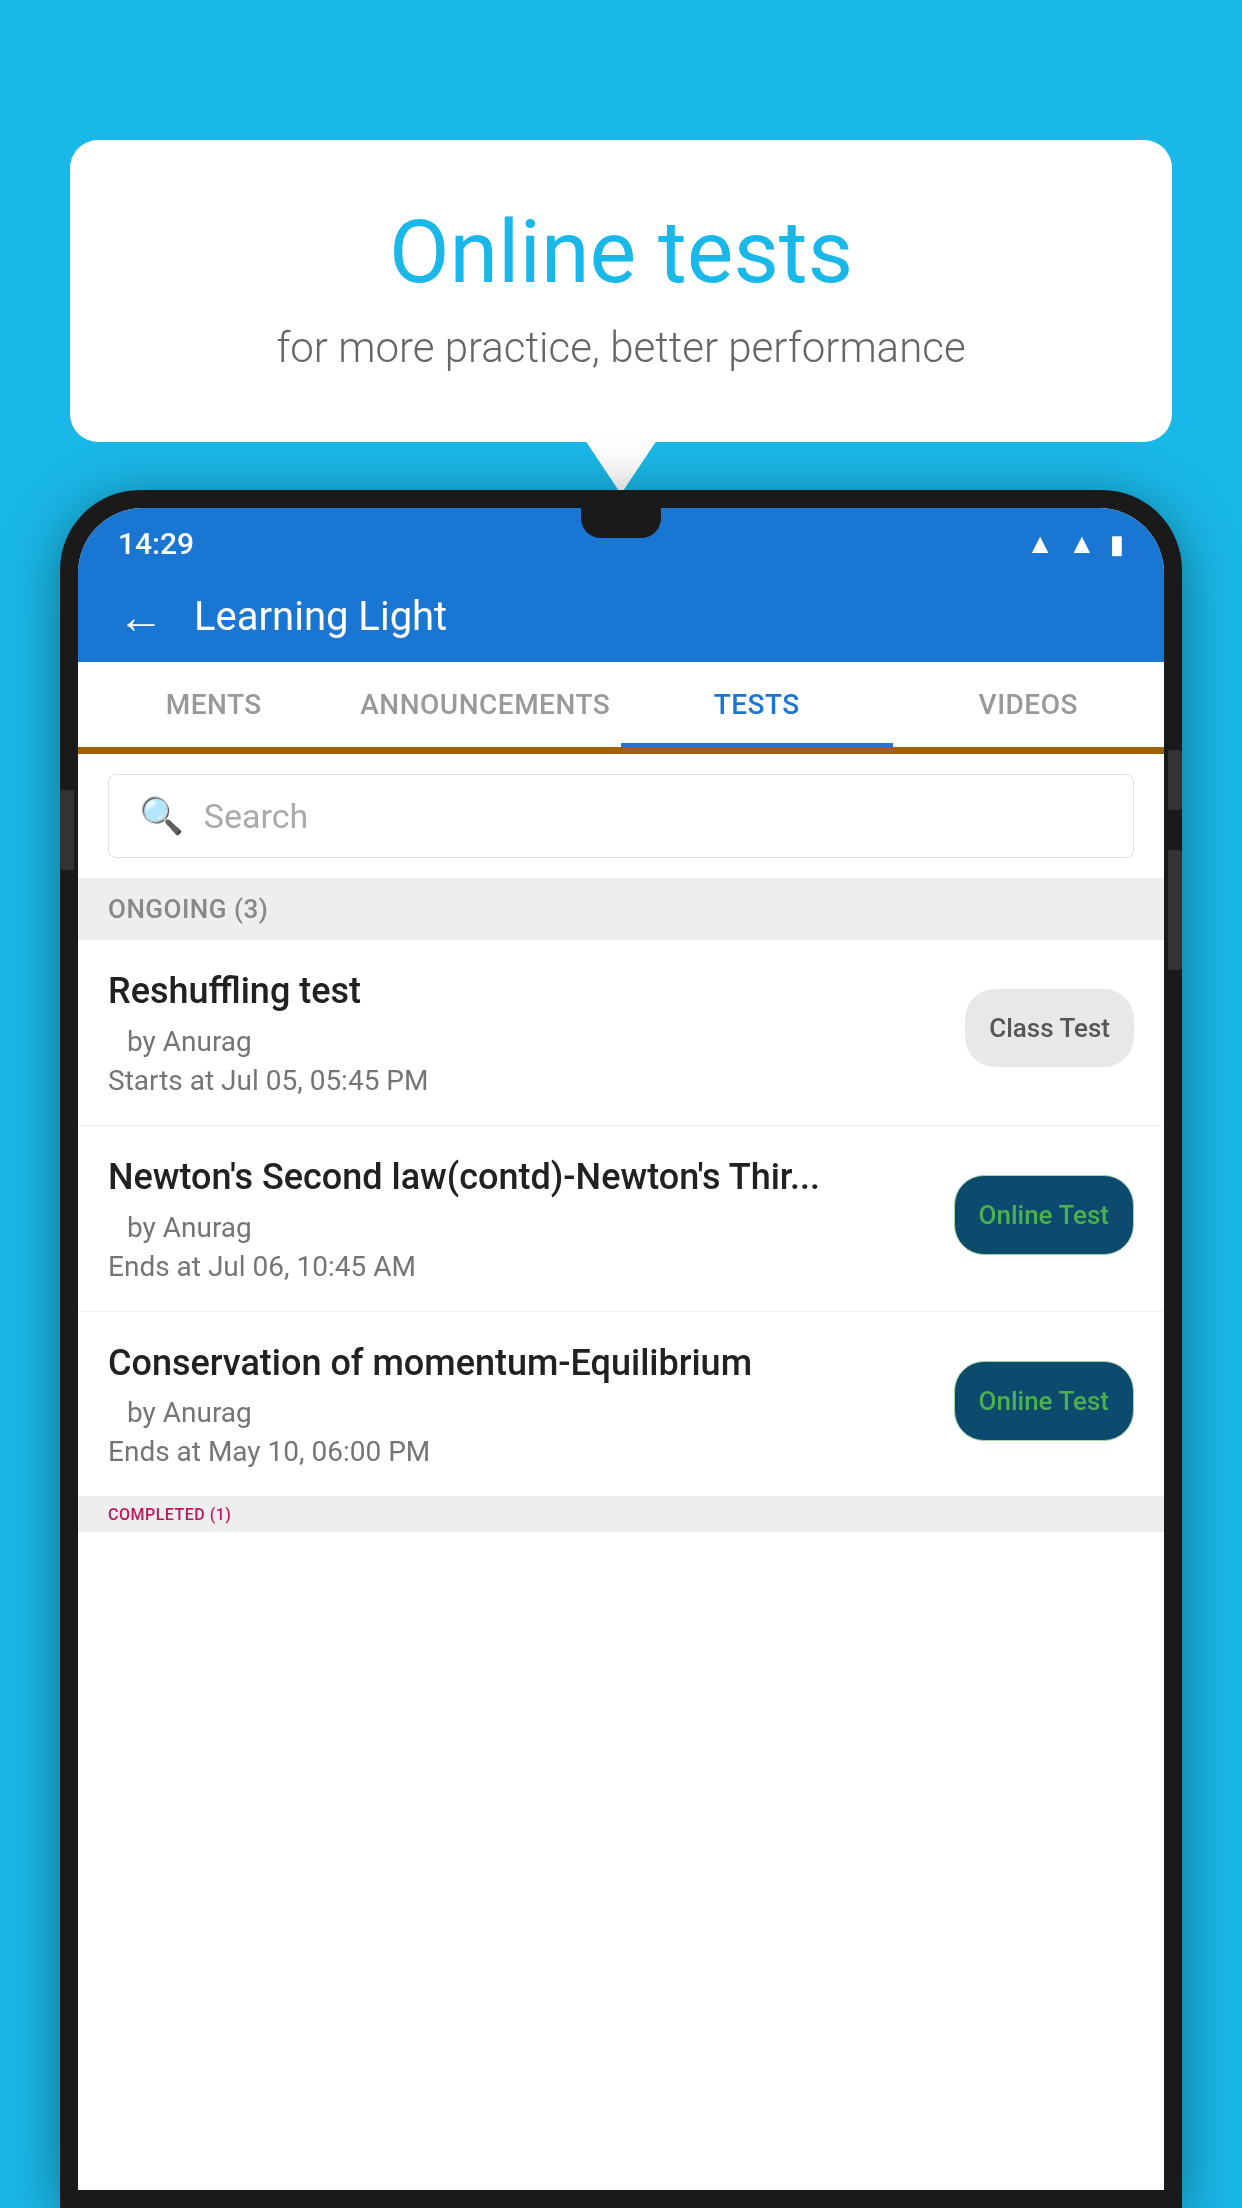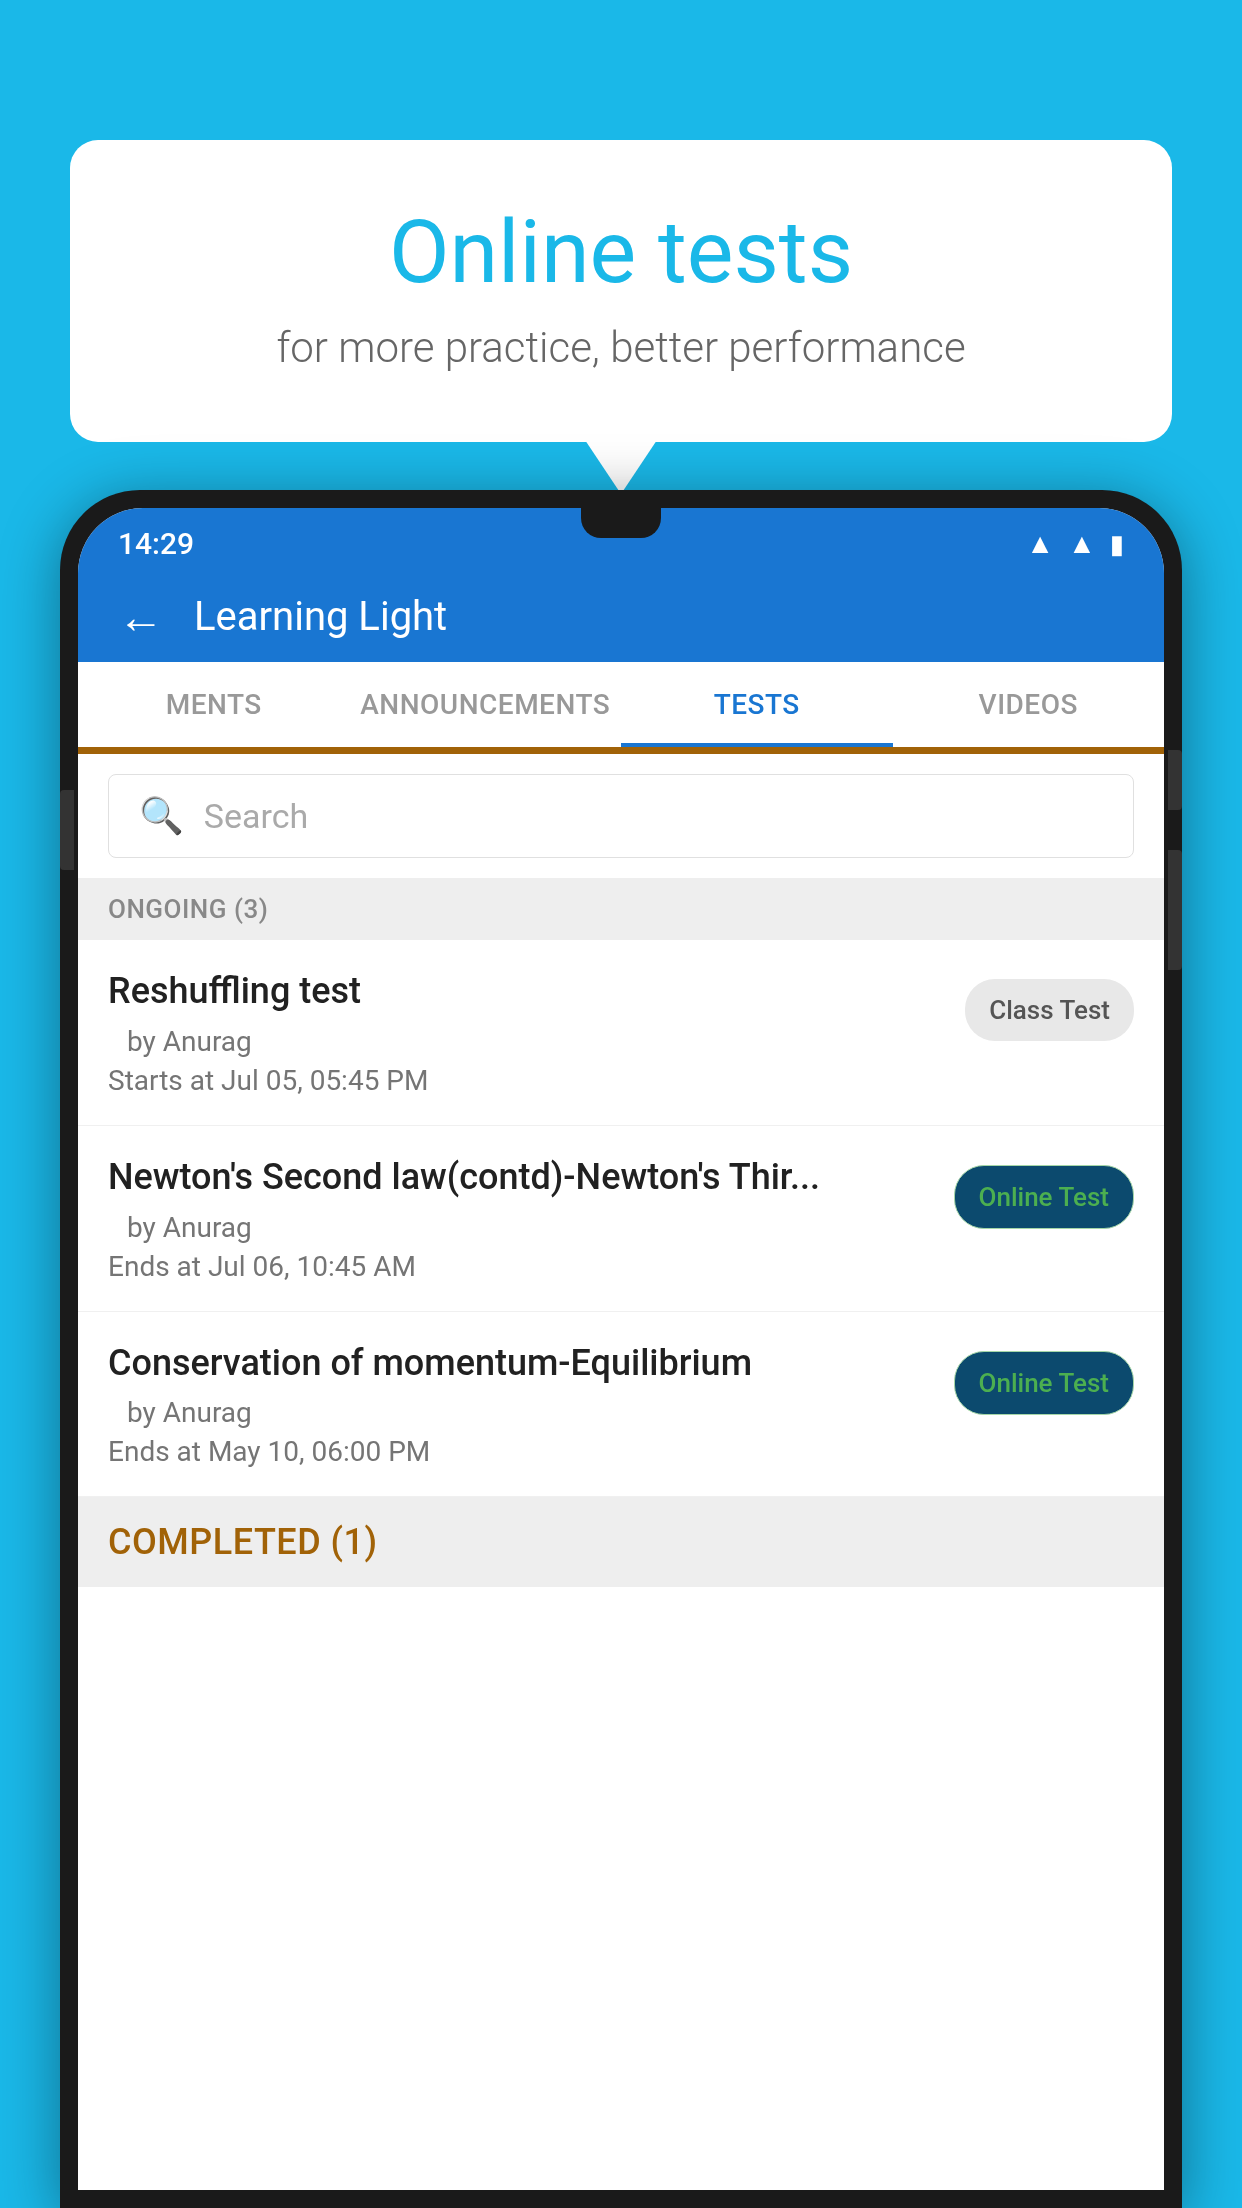--- a/index.html
+++ b/index.html
@@ -257,46 +257,46 @@
       margin-bottom: 6px;
       margin-left: 19px;
     }
 
     .test-date {
       font-size: 28px;
       color: #757575;
     }
 
     .test-badge {
-      padding: 16px 24px;
+      padding: 24px 24px;
       border-radius: 30px;
       font-size: 26px;
       font-weight: 500;
       white-space: nowrap;
       flex-shrink: 0;
-      margin-top: 11px;
+      margin-top: 21px;
     }
 
     .badge-class {
       background: #e8e8e8;
       color: #555;
     }
 
     .badge-online {
       background: #0c4a6e;
       color: #4caf50;
       border: 1.5px solid #a5d6a7;
     }
 
     
     .completed-header {
       background: #eeeeee;
-      padding: 24px 30px;
-      font-size: 36px;
-      color: #a16207;
+      padding: 8px 30px;
+      font-size: 16px;
+      color: #be185d;
       font-weight: 500;
       letter-spacing: 0.5px;
     }
 
     
     .side-button-left {
       position: absolute;
       left: 0;
       top: 300px;
       width: 14px;

